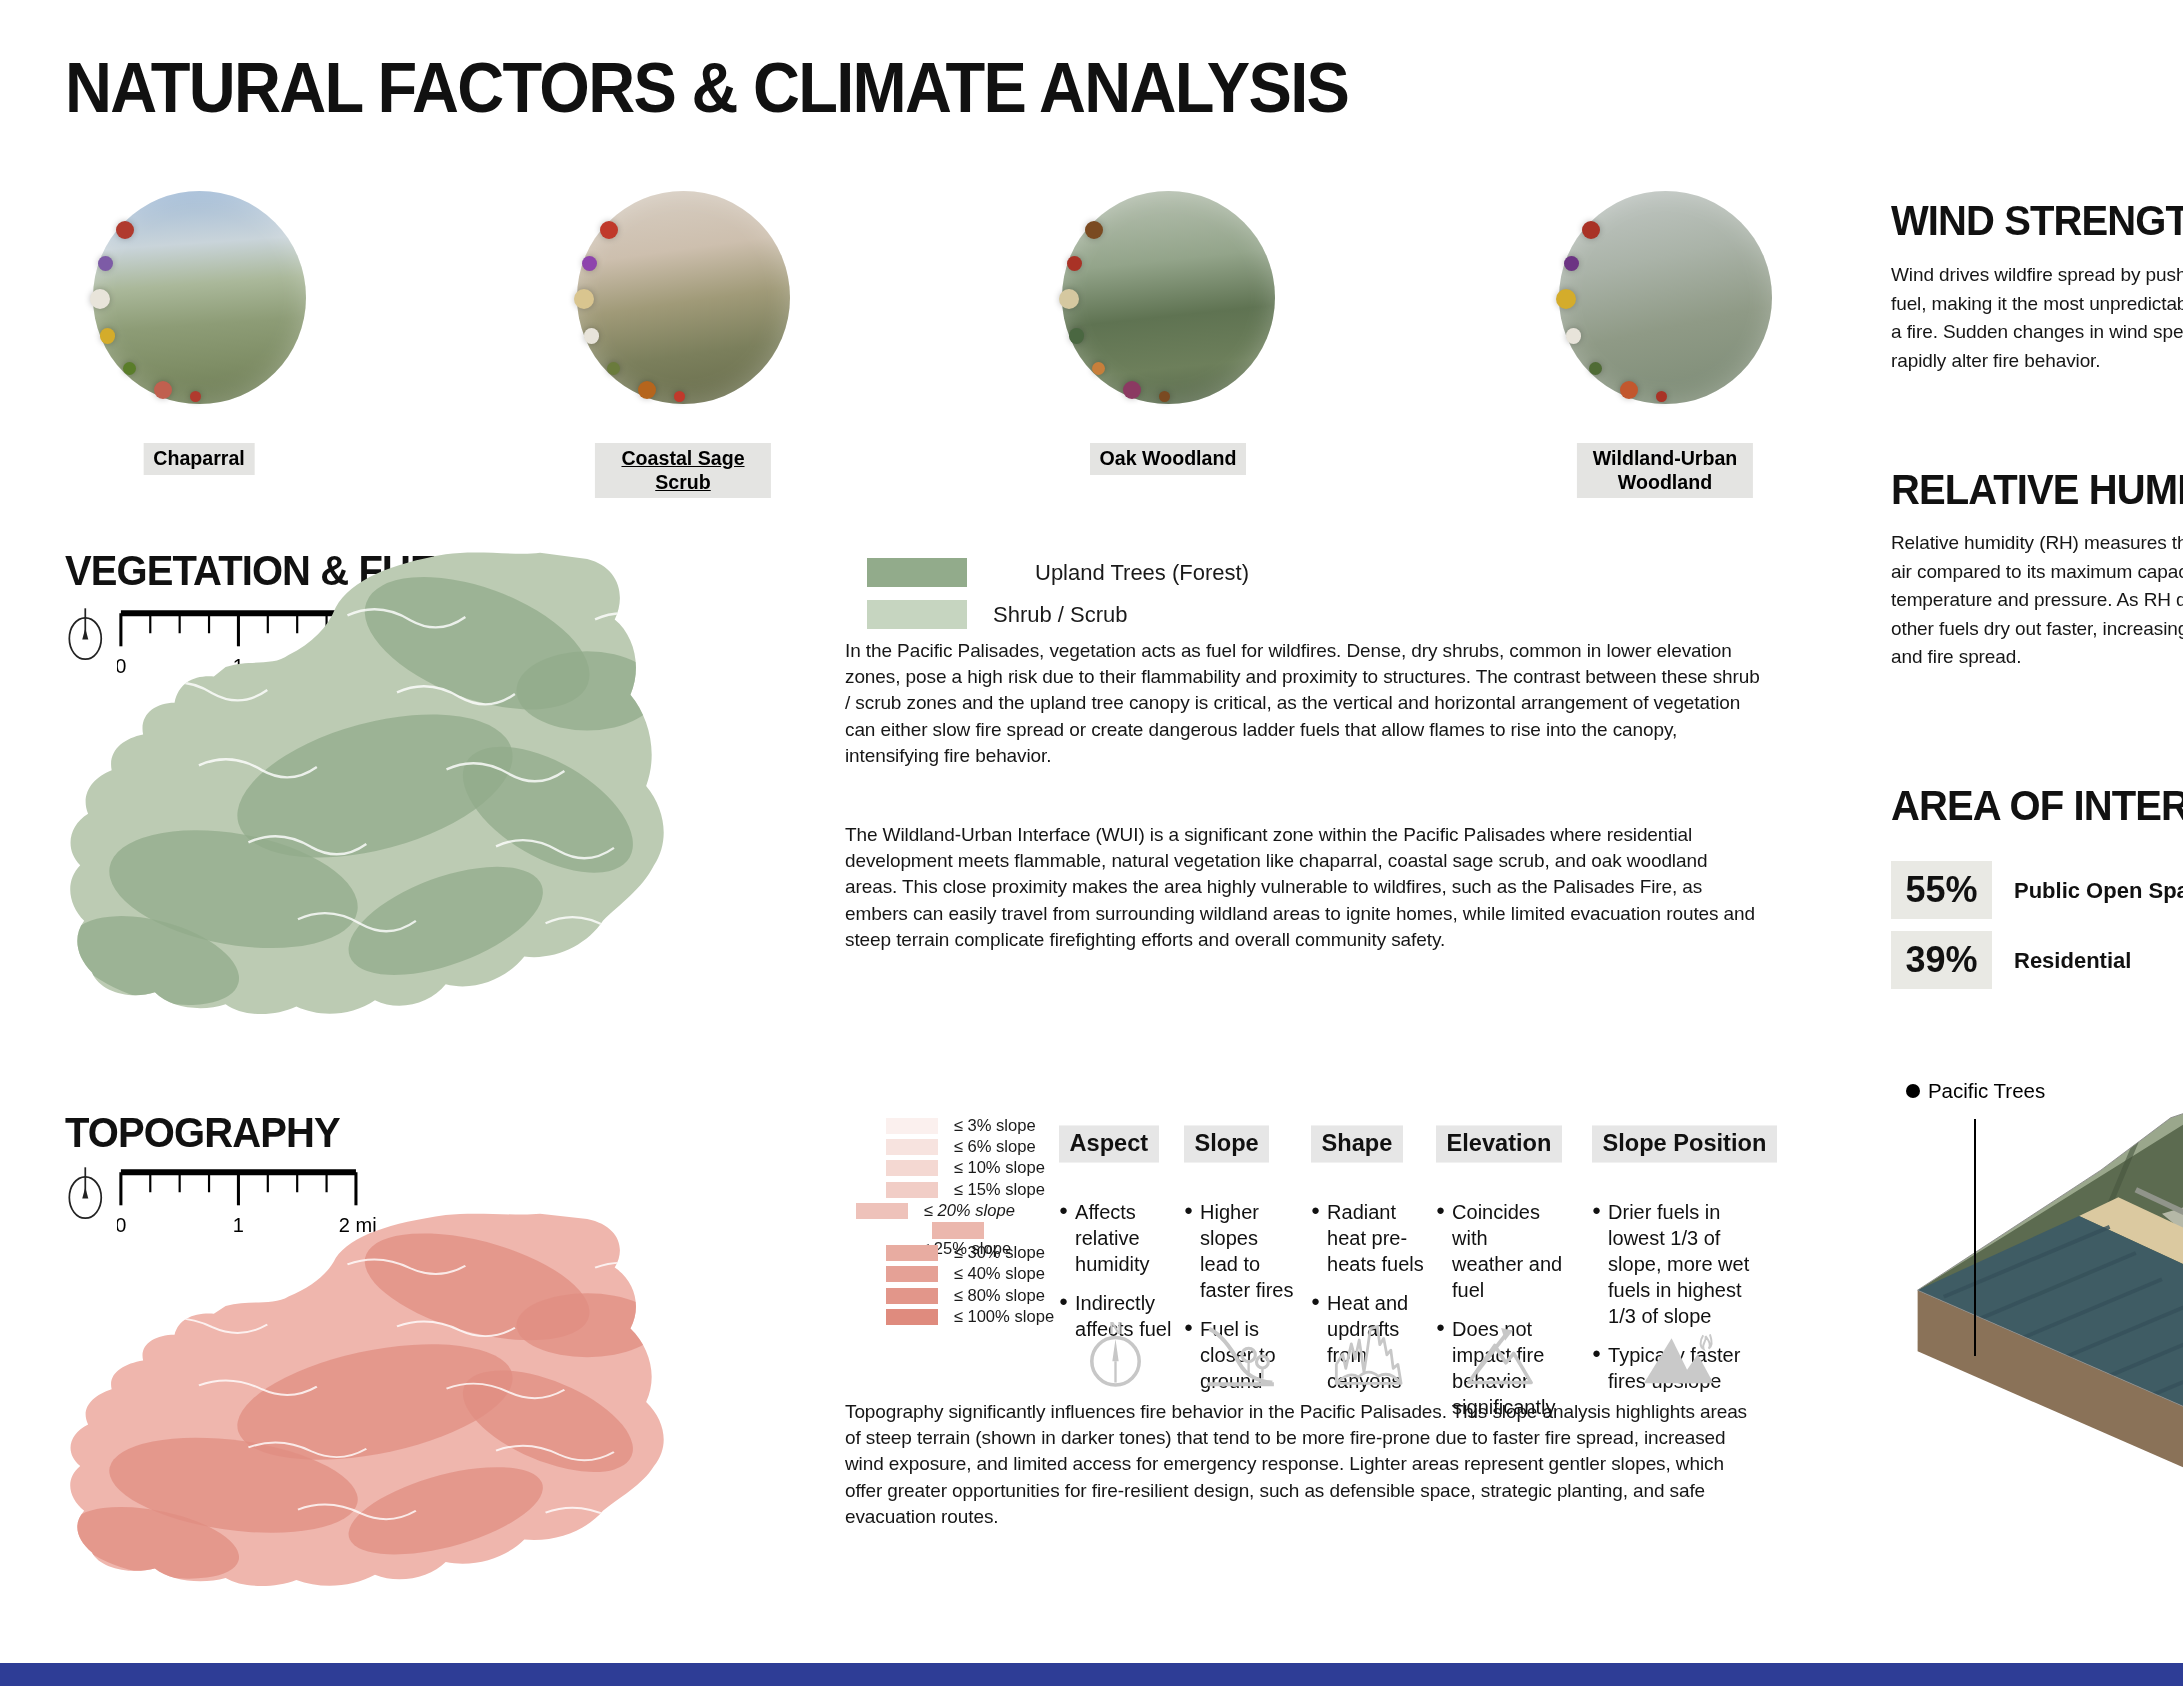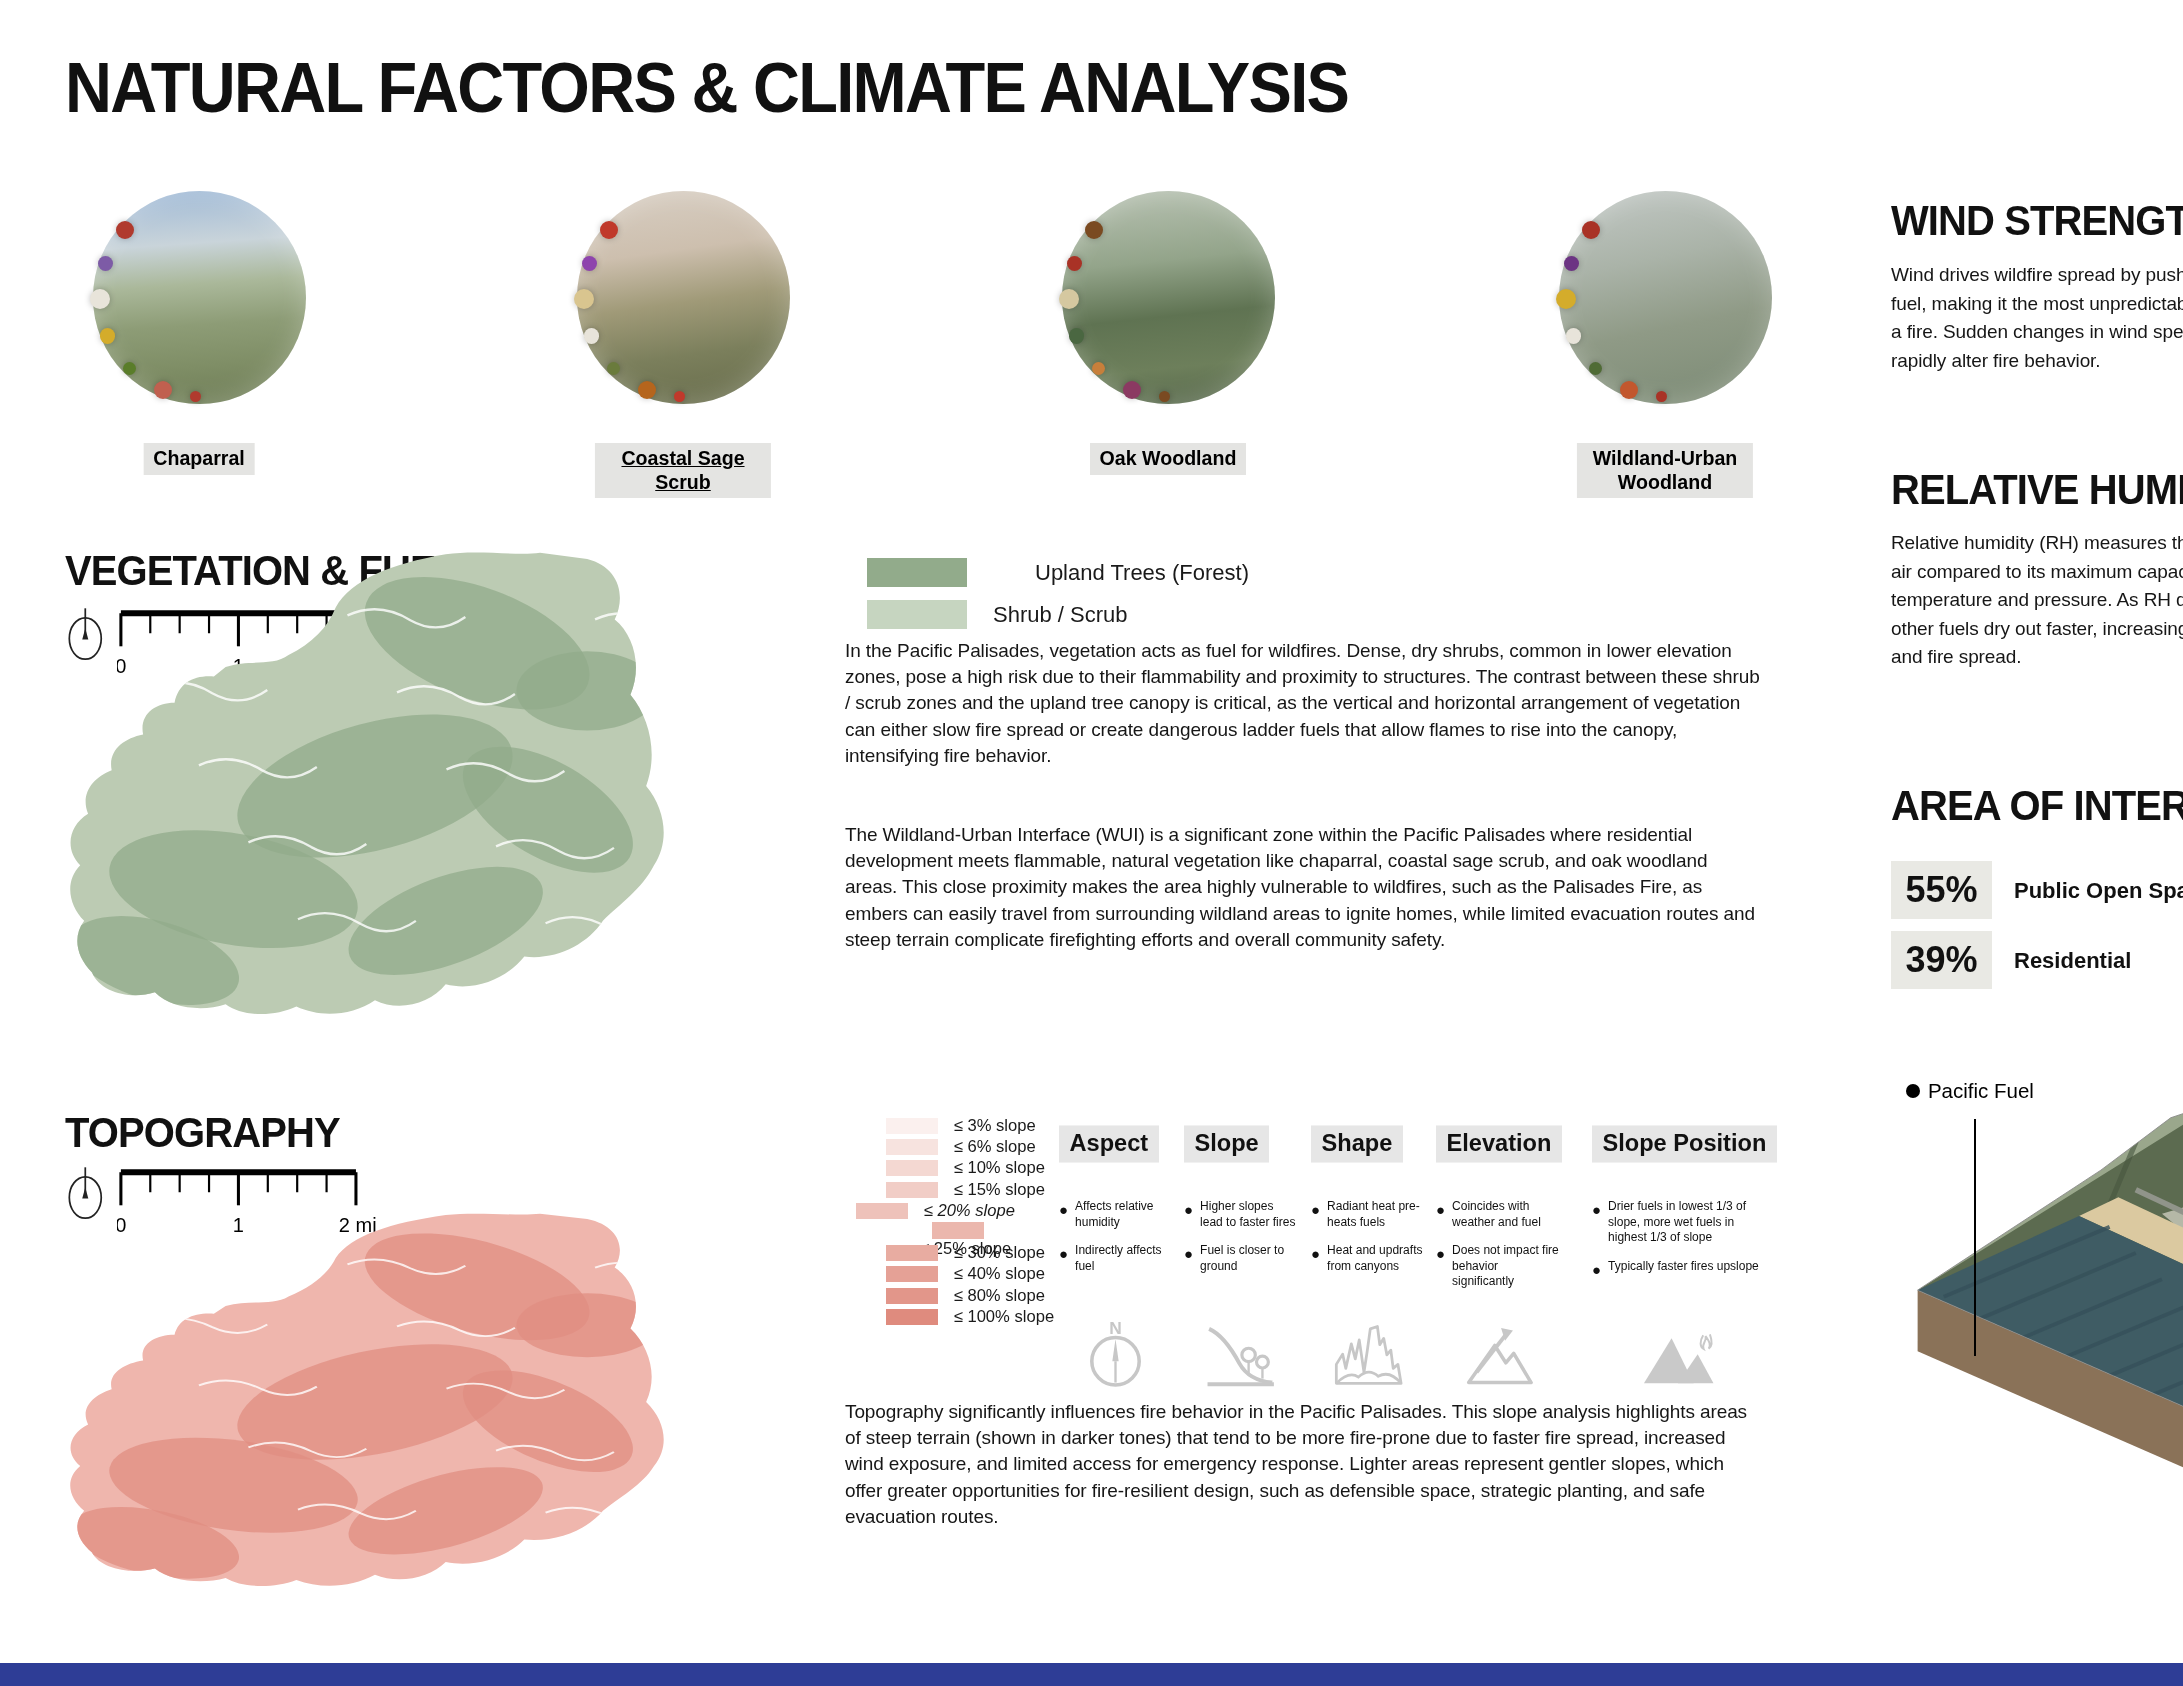--- a/index.html
+++ b/index.html
@@ -28,21 +28,21 @@
   .slope-row{position:absolute;display:flex;align-items:center;}
   .slope-swatch{width:52px;height:16.6px;margin-right:15.7px;flex:0 0 auto;}
   .slope-label{font-size:16.6px;color:#1a1a1a;white-space:nowrap;}
   
   .factor-col{position:absolute;}
   .factor-chip{display:inline-block;background:#e6e6e6;font-size:23.6px;font-weight:800;padding:4.4px 10.5px;
                transform:scaleY(1.03);white-space:nowrap;}
   .factor-bullets{position:absolute;left:0;}
   .bullet{display:flex;margin-bottom:13px;}
   .bullet-dot{font-size:15px;line-height:1.45;margin-right:7px;}
-  .bullet-text{font-size:12px;line-height:1.3;}
+  .bullet-text{font-size:20px;line-height:1.3;}
   .factor-icon{position:absolute;width:79px;height:76px;}
   
   .stat-box{position:absolute;width:101px;height:58px;background:#e9e9e4;display:flex;align-items:center;justify-content:center;
             font-size:36px;font-weight:800;}
   .stat-label{position:absolute;font-size:22px;font-weight:700;white-space:nowrap;}
   
   .map-label{position:absolute;display:flex;align-items:center;white-space:nowrap;}
   .map-label .dot{width:14px;height:14px;border-radius:50%;background:#000;margin-right:7.9px;flex:0 0 auto;}
   .map-label .txt{font-size:20.5px;color:#000;}
   .leader{position:absolute;width:2.2px;background:#000;}
@@ -430,19 +430,19 @@
           <line x1="480" y1="1450" x2="860" y2="1290" stroke="#36515a" stroke-width="9" opacity="0.8"></line>
           <line x1="540" y1="1510" x2="920" y2="1350" stroke="#36515a" stroke-width="9" opacity="0.8"></line>
           <line x1="600" y1="1570" x2="980" y2="1410" stroke="#36515a" stroke-width="9" opacity="0.8"></line>
         </g>
         <path d="M60,1075 L480,800 L640,680 L760,640 L900,560 L960,500 L1090,450 L1200,330 L1310,360 L1430,220 L1560,160 L1730,35 L1860,140 L1990,185 L2140,310 L2340,390 L2560,480 L2780,530 L3000,575 L3215,640 L1660,1775 Z" fill="none" stroke="#888" stroke-width="2"></path>
       </svg></div>
   <div id="aoi-labels">
       <div class="leader" style="left: 1974px; top: 1119px; height: 237px;"></div>
       <div class="map-label" style="left: 1906px; top: 1079px;">
         <span class="dot"></span>
-        <span class="txt">Pacific Fuel</span>
+        <span class="txt">Pacific Trees</span>
       </div>
     </div>
 
   <div id="footer-bar" style="background: rgb(46, 61, 150);"></div>
 </div>
 
 
 </body></html>

